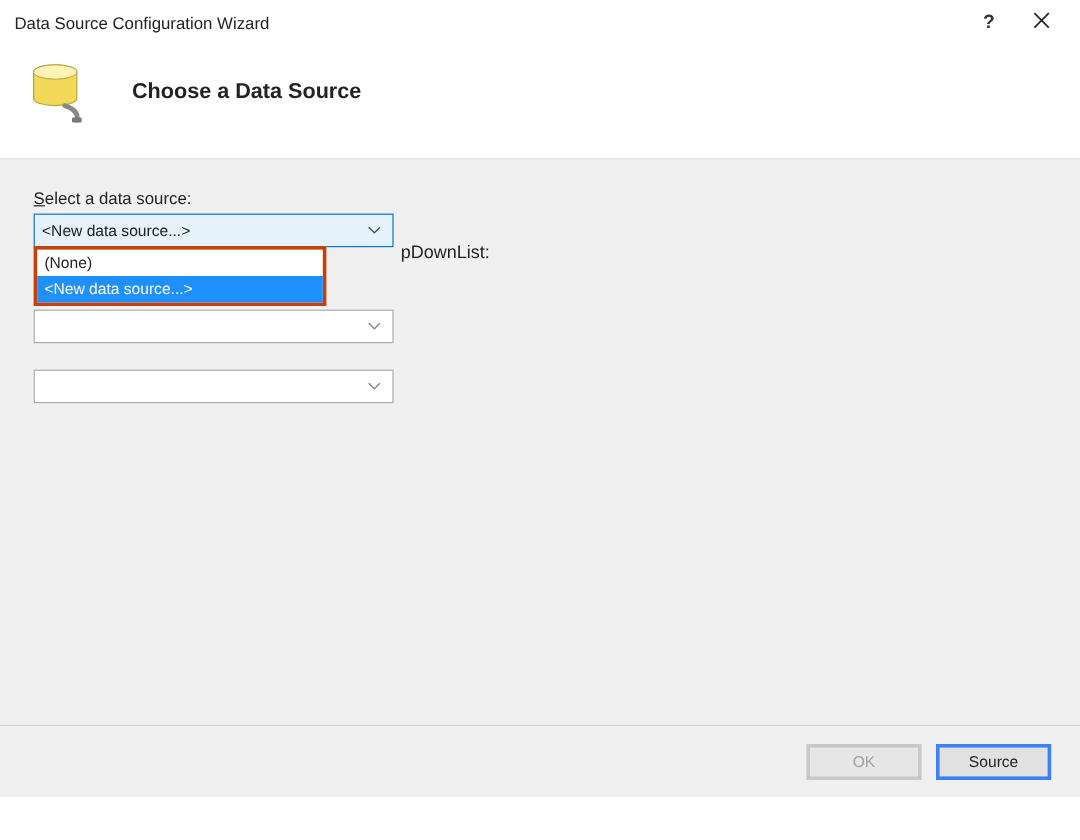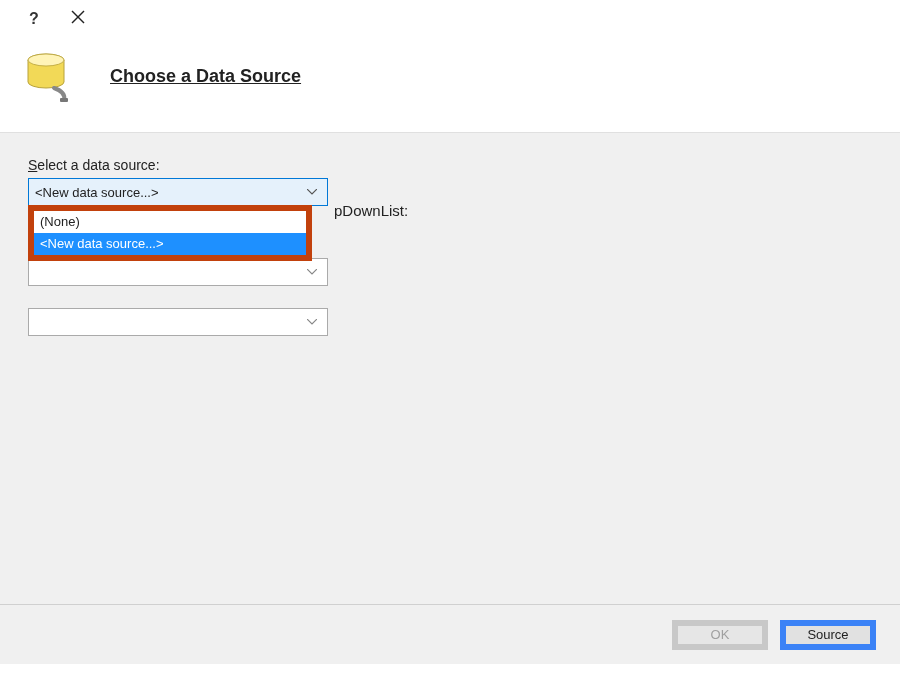--- a/index.html
+++ b/index.html
@@ -35,21 +35,20 @@
       cursor: pointer;
     }
     .titlebar .ctrl.help { font-weight: bold; }
     .titlebar .ctrl.close svg { width: 14px; height: 14px; }
 
     .header {
       display: flex;
       align-items: center;
       padding: 10px 24px 28px 24px;
       background: #fff;
-      text-decoration: underline;
     }
     .header .icon-box {
       width: 56px;
       height: 56px;
       display: flex;
       align-items: center;
       justify-content: center;
     }
     .header .heading {
       font-size: 18px;
@@ -102,23 +101,23 @@
       align-items: center;
       justify-content: center;
       color: #555;
     }
     .combo .chev svg { width: 10px; height: 6px; }
 
     .dropdown {
       position: absolute;
       top: 27px;
       left: 0;
-      width: 284px;
-      background: #fff;
-      border: 6px solid #c2410c;
+      width: 244px;
+      background: #fff;
+      border: 3px solid #c2410c;
       z-index: 10;
     }
     .dropdown .opt {
       height: 22px;
       line-height: 22px;
       padding: 0 6px;
       font-size: 13px;
       cursor: pointer;
     }
     .dropdown .opt.selected {
@@ -144,40 +143,41 @@
       border-top: 1px solid #d0d0d0;
       display: flex;
       align-items: center;
       justify-content: flex-end;
       padding: 0 24px;
       gap: 12px;
     }
     .btn {
       min-width: 96px;
       height: 30px;
-      border: 6px solid #3b82f6;
+      border: 3px solid #3b82f6;
       background: #e1e1e1;
       font-size: 13px;
       color: #222;
       cursor: pointer;
       display: inline-flex;
       align-items: center;
       justify-content: center;
     }
     .btn.disabled {
       color: #a0a0a0;
       border-color: #c8c8c8;
       background: #e6e6e6;
       cursor: default;
     }
   </style>
 </head>
 <body>
 
 <div class="titlebar">
+  <div class="title">Data Source Configuration Wizard</div>
   <div class="ctrl help">
     <span>?</span>
   </div>
   <div class="ctrl close">
     <span>
       <svg viewBox="0 0 14 14">
           <line x1="1" y1="1" x2="13" y2="13" stroke="#222" stroke-width="1.4"></line>
           <line x1="13" y1="1" x2="1" y2="13" stroke="#222" stroke-width="1.4"></line>
         </svg>
     </span>

